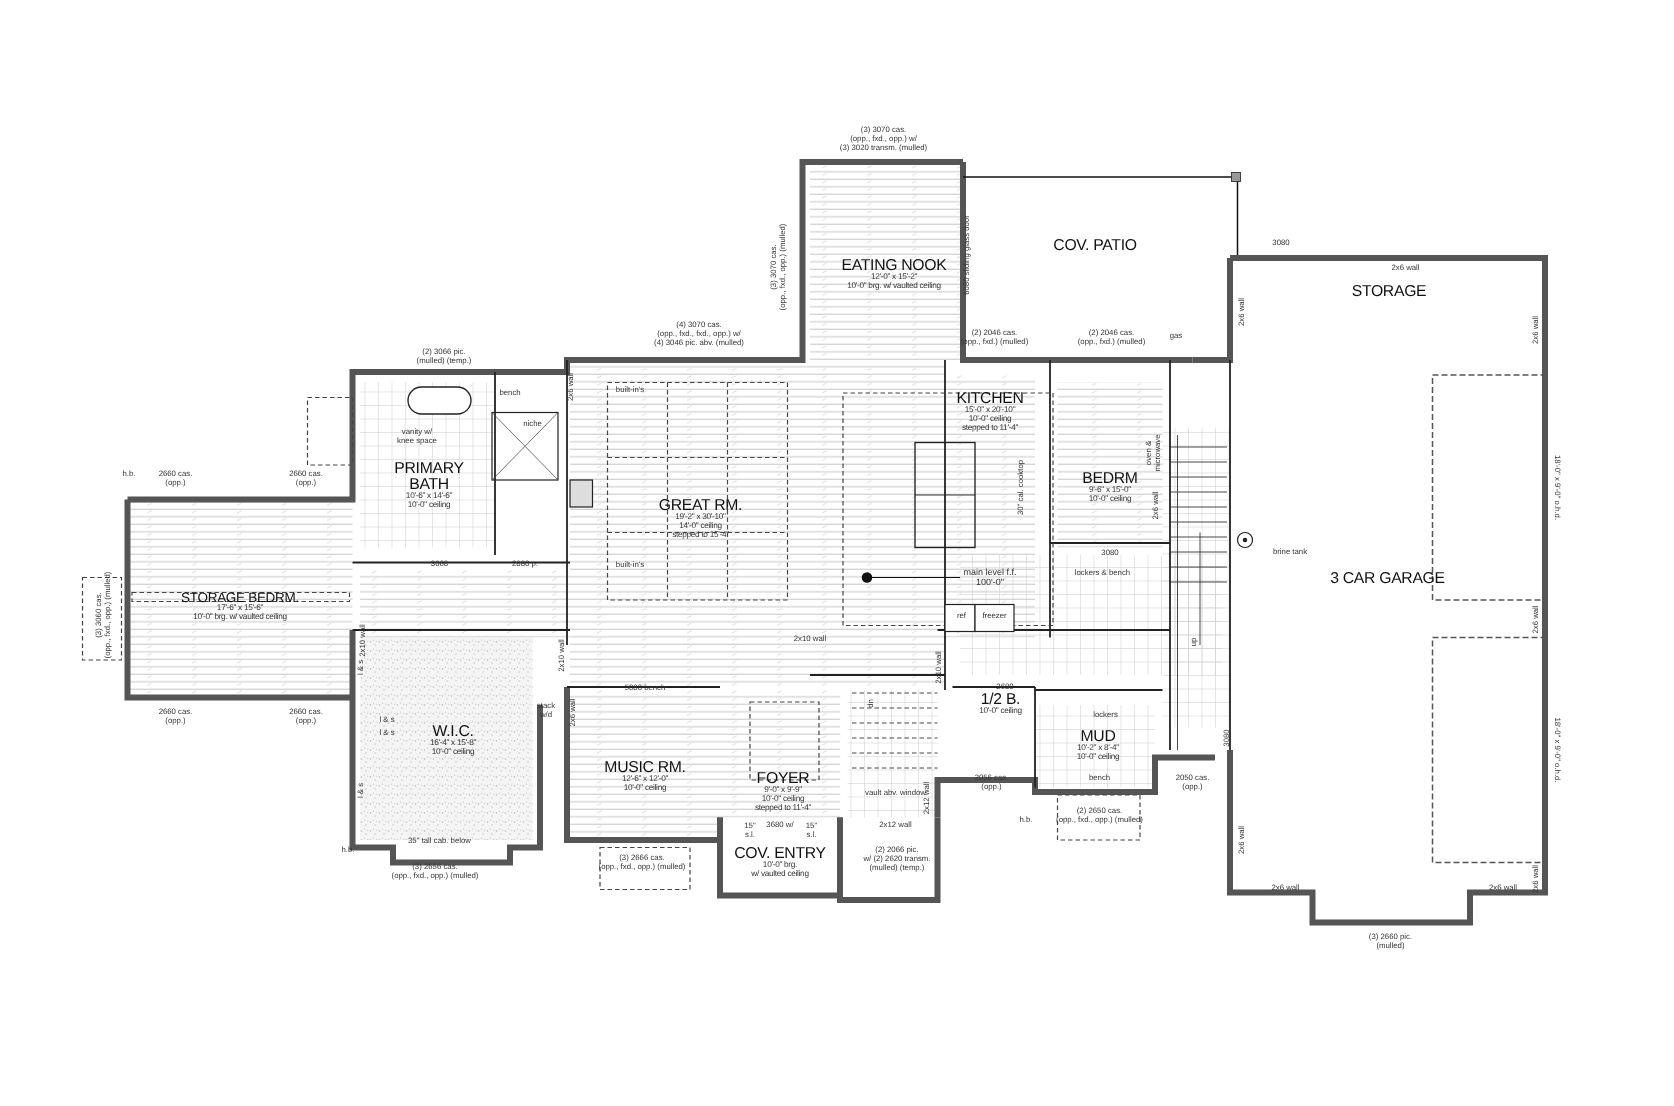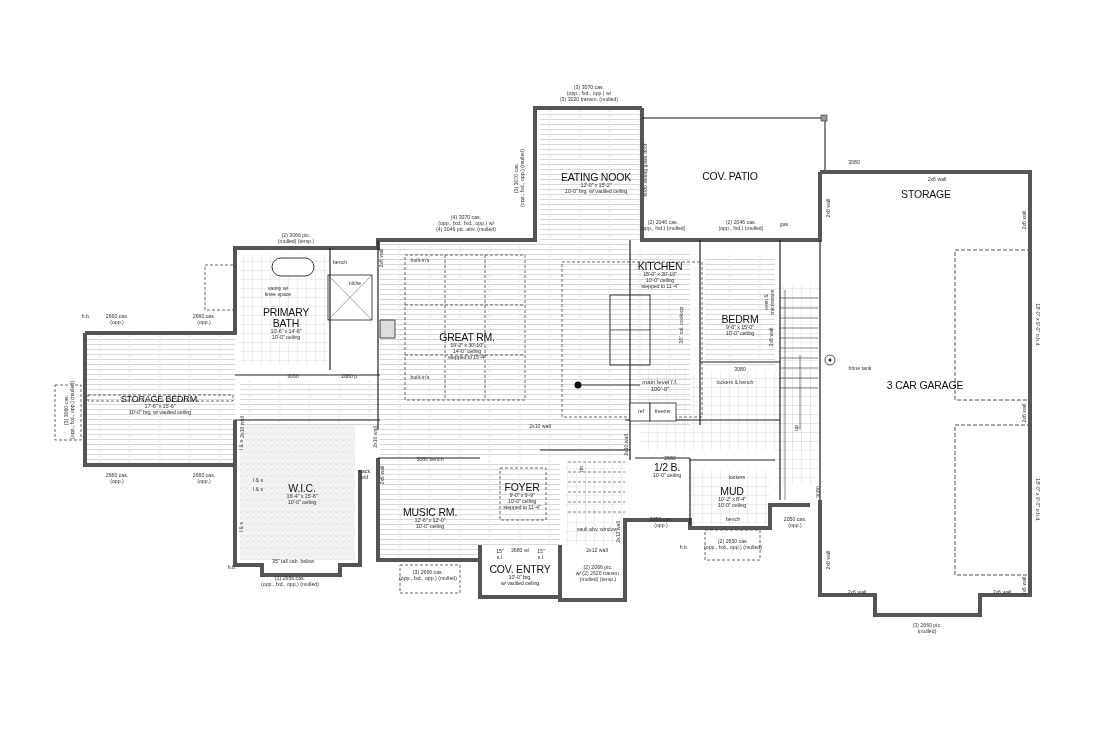--- a/index.html
+++ b/index.html
@@ -146,21 +146,21 @@
 
   <circle cx="578" cy="385" r="3.5" fill="#111"></circle>
   <line x1="578" y1="385" x2="640" y2="385" stroke="#111" stroke-width="0.8"></line>
 </svg>
 
 <div class="lbl room" style="left:596px;top:183px">
   <span>EATING NOOK</span>
   <span class="sub">12'-0" x 15'-2"</span>
   <span class="sub">10'-0" brg. w/ vaulted ceiling</span>
 </div>
-<div class="lbl room" style="left:730px;top:177px">COV. PATIO</div>
+<div class="lbl room" style="left:730px;top:164px">COV. PATIO</div>
 <div class="lbl room" style="left:926px;top:195px">STORAGE</div>
 <div class="lbl room" style="left:660px;top:275px">
   <span>KITCHEN</span>
   <span class="sub">15'-0" x 20'-10"</span>
   <span class="sub">10'-0" ceiling</span>
   <span class="sub">stepped to 11'-4"</span>
 </div>
 <div class="lbl room" style="left:740px;top:325px">
   <span>BEDRM</span>
   <span class="sub">9'-6" x 15'-0"</span>
@@ -186,21 +186,21 @@
 <div class="lbl room" style="left:302px;top:494px">
   <span>W.I.C.</span>
   <span class="sub">16'-4" x 15'-8"</span>
   <span class="sub">10'-0" ceiling</span>
 </div>
 <div class="lbl room" style="left:430px;top:518px">
   <span>MUSIC RM.</span>
   <span class="sub">12'-6" x 12'-0"</span>
   <span class="sub">10'-0" ceiling</span>
 </div>
-<div class="lbl room" style="left:522px;top:496px">
+<div class="lbl room" style="left:522px;top:528px">
   <span>FOYER</span>
   <span class="sub">9'-0" x 9'-9"</span>
   <span class="sub">10'-0" ceiling</span>
   <span class="sub">stepped to 11'-4"</span>
 </div>
 <div class="lbl room" style="left:520px;top:575px">
   <span>COV. ENTRY</span>
   <span class="sub">10'-0" brg.</span>
   <span class="sub">w/ vaulted ceiling</span>
 </div>

